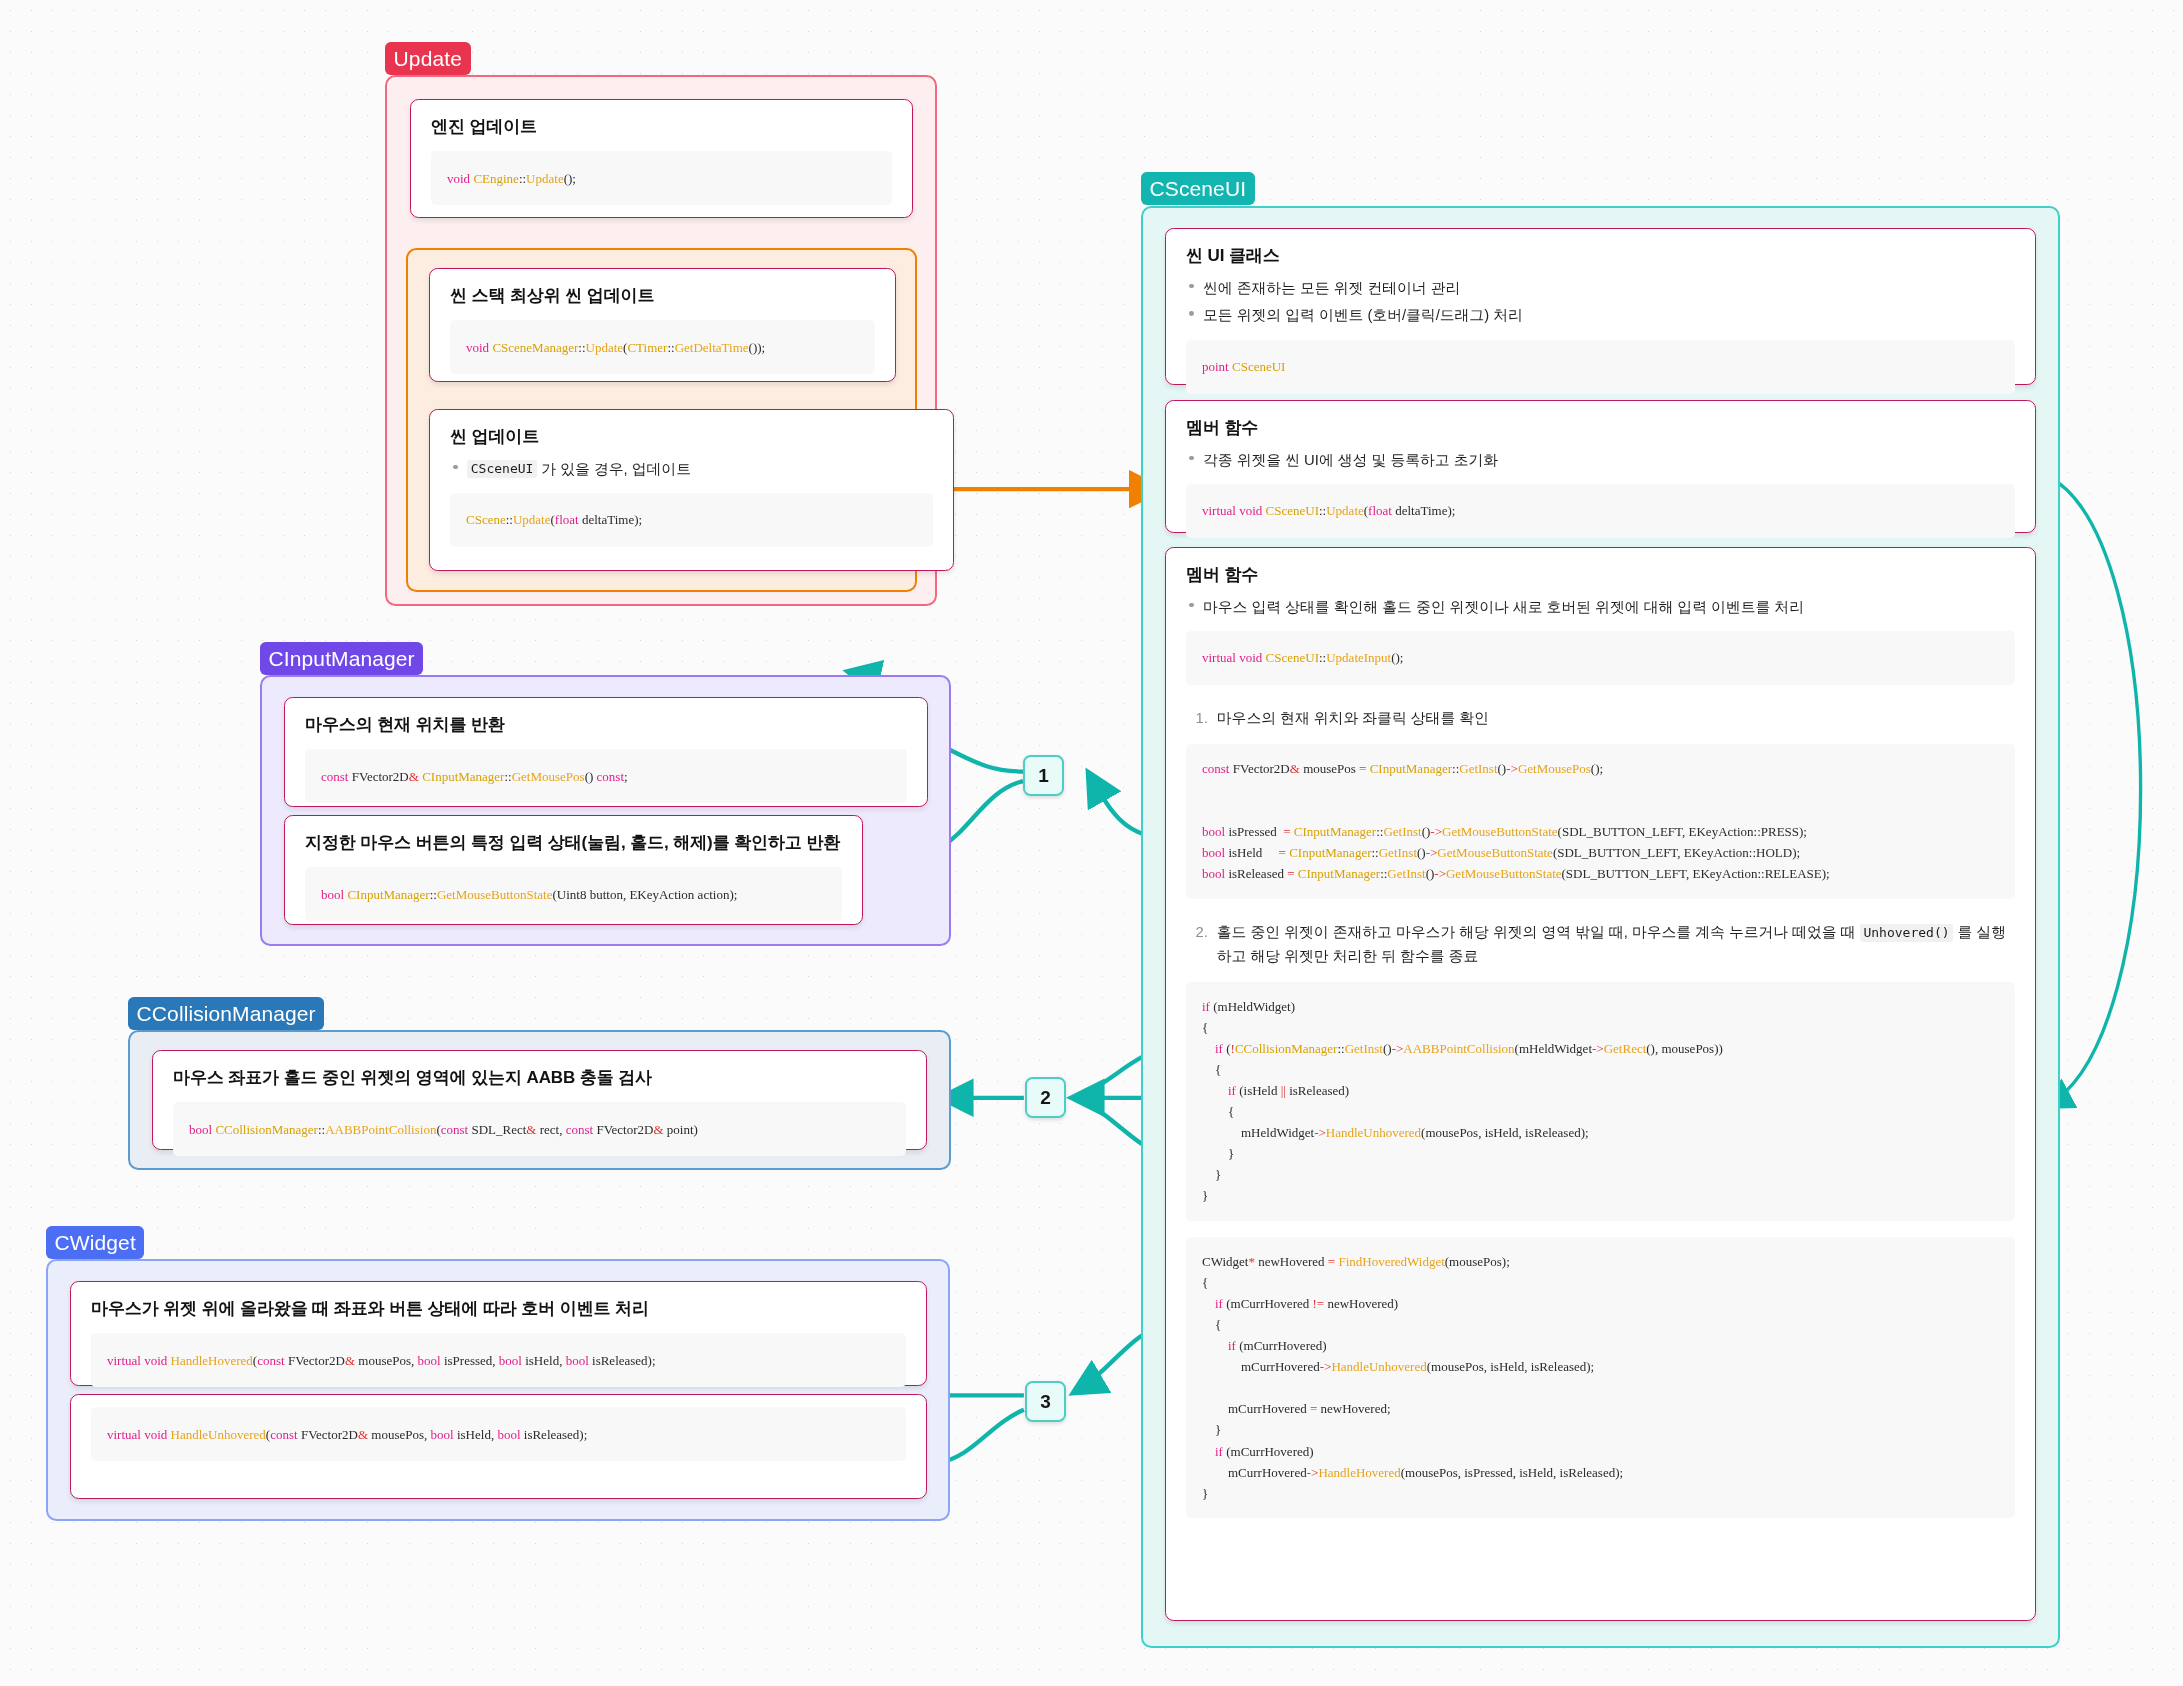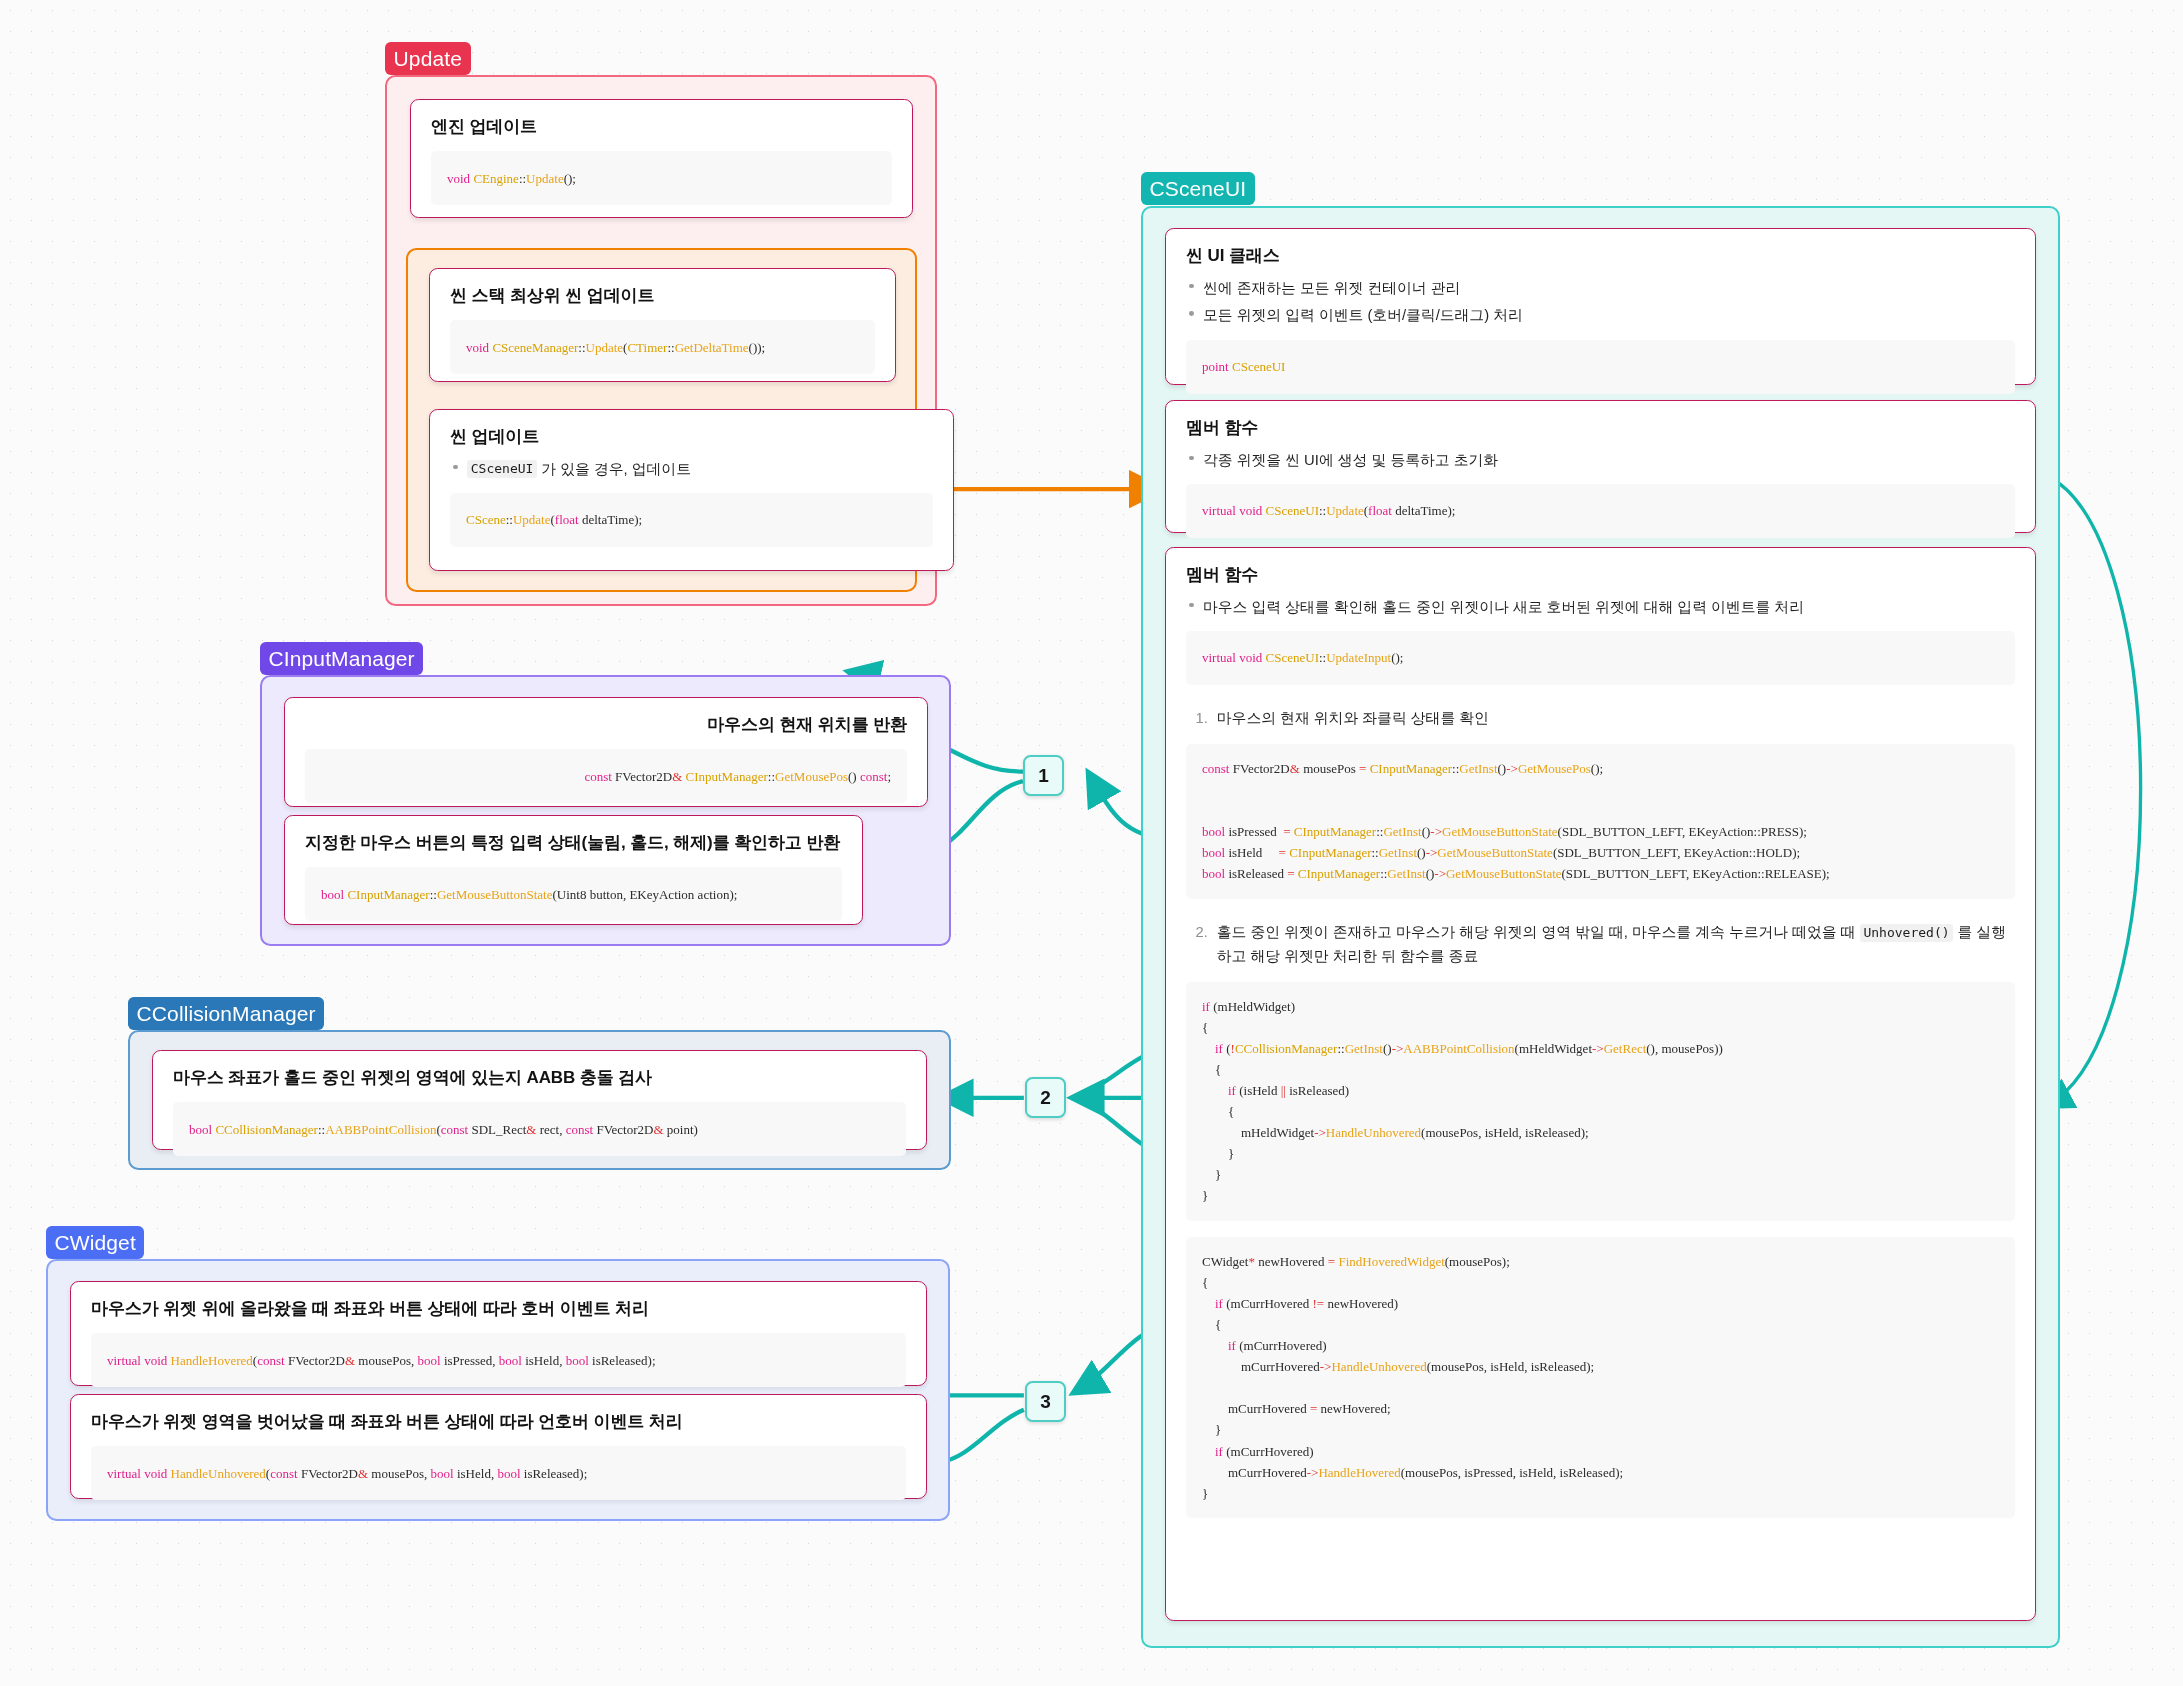--- a/index.html
+++ b/index.html
@@ -141,21 +141,21 @@
     <div class="ctitle">씬 업데이트</div>
     <ul class="bullets">
       <li><code class="chip">CSceneUI</code><span> 가 있을 경우, 업데이트</span></li>
     </ul>
     <div class="code"><span class="id">CScene</span>::<span class="fn">Update</span>(<span class="kw">float</span> deltaTime);</div>
   </div>
 
   <div class="grouplabel" style="left:260px;top:642px;background:#7048e8;">CInputManager</div>
   <div class="group" style="left:260px;top:675px;width:691px;height:271px;background:#eeeafd;border:2.4px solid #9a7cf0;"></div>
 
-  <div class="card" style="left:284px;top:697px;width:644px;height:110px;text-align:right;">
+  <div class="card" style="left:284px;top:697px;width:644px;height:110px;">
     <div class="ctitle">마우스의 현재 위치를 반환</div>
     <div class="code"><span class="kw">const</span> FVector2D<span class="op">&amp;</span> <span class="id">CInputManager</span>::<span class="fn">GetMousePos</span>() <span class="kw">const</span>;</div>
   </div>
 
   <div class="card" style="left:284px;top:815px;width:579px;height:110px;">
     <div class="ctitle">지정한 마우스 버튼의 특정 입력 상태(눌림, 홀드, 해제)를 확인하고 반환</div>
     <div class="code"><span class="kw">bool</span> <span class="id">CInputManager</span>::<span class="fn">GetMouseButtonState</span>(Uint8 button, EKeyAction action);</div>
   </div>
 
   <div class="grouplabel" style="left:128px;top:997px;background:#2a78b8;">CCollisionManager</div>
@@ -168,21 +168,20 @@
 
   <div class="grouplabel" style="left:46px;top:1226px;background:#4c6ef5;">CWidget</div>
   <div class="group" style="left:46px;top:1259px;width:904px;height:262px;background:#eaeefb;border:2.4px solid #8ba4f7;"></div>
 
   <div class="card" style="left:70px;top:1281px;width:857px;height:105px;">
     <div class="ctitle">마우스가 위젯 위에 올라왔을 때 좌표와 버튼 상태에 따라 호버 이벤트 처리</div>
     <div class="code"><span class="kw">virtual void</span> <span class="fn">HandleHovered</span>(<span class="kw">const</span> FVector2D<span class="op">&amp;</span> mousePos, <span class="kw">bool</span> isPressed, <span class="kw">bool</span> isHeld, <span class="kw">bool</span> isReleased);</div>
   </div>
 
   <div class="card" style="left:70px;top:1394px;width:857px;height:105px;">
-    <div class="ctitle">마우스가 위젯 영역을 벗어났을 때 좌표와 버튼 상태에 따라 언호버 이벤트 처리</div>
     <div class="code"><span class="kw">virtual void</span> <span class="fn">HandleUnhovered</span>(<span class="kw">const</span> FVector2D<span class="op">&amp;</span> mousePos, <span class="kw">bool</span> isHeld, <span class="kw">bool</span> isReleased);</div>
   </div>
 
   <div class="grouplabel" style="left:1141px;top:172px;background:#12b5b0;">CSceneUI</div>
   <div class="group" style="left:1141px;top:206px;width:919px;height:1442px;background:#e4f7f5;border:2.4px solid #3fd0c9;"></div>
 
   <div class="card" style="left:1165px;top:228px;width:871px;height:157px;">
     <div class="ctitle">씬 UI 클래스</div>
     <ul class="bullets">
       <li>씬에 존재하는 모든 위젯 컨테이너 관리</li>

